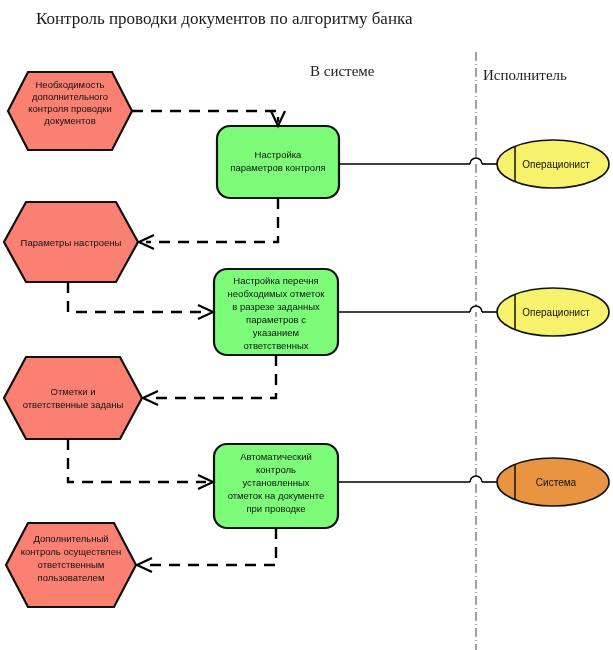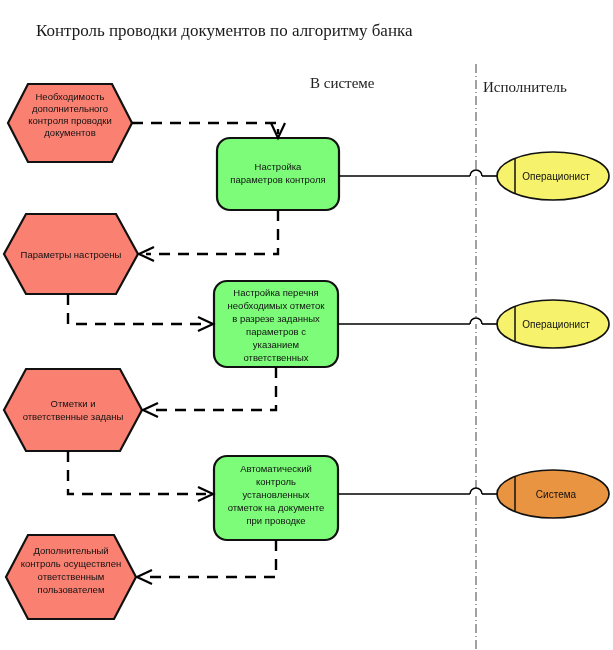--- a/index.html
+++ b/index.html
@@ -10,21 +10,21 @@
   body {
     width: 613px;
     height: 650px;
     position: relative;
     font-family: "Liberation Sans", sans-serif;
     overflow: hidden;
   }
   #diagram-root {
     position: absolute;
     left: 0;
-    top: 16px;
+    top: 4px;
     width: 613px;
     height: 558px;
   }
   svg.diagram {
     position: absolute;
     left: 0;
     top: 0;
     width: 613px;
     height: 650px;
     display: block;

